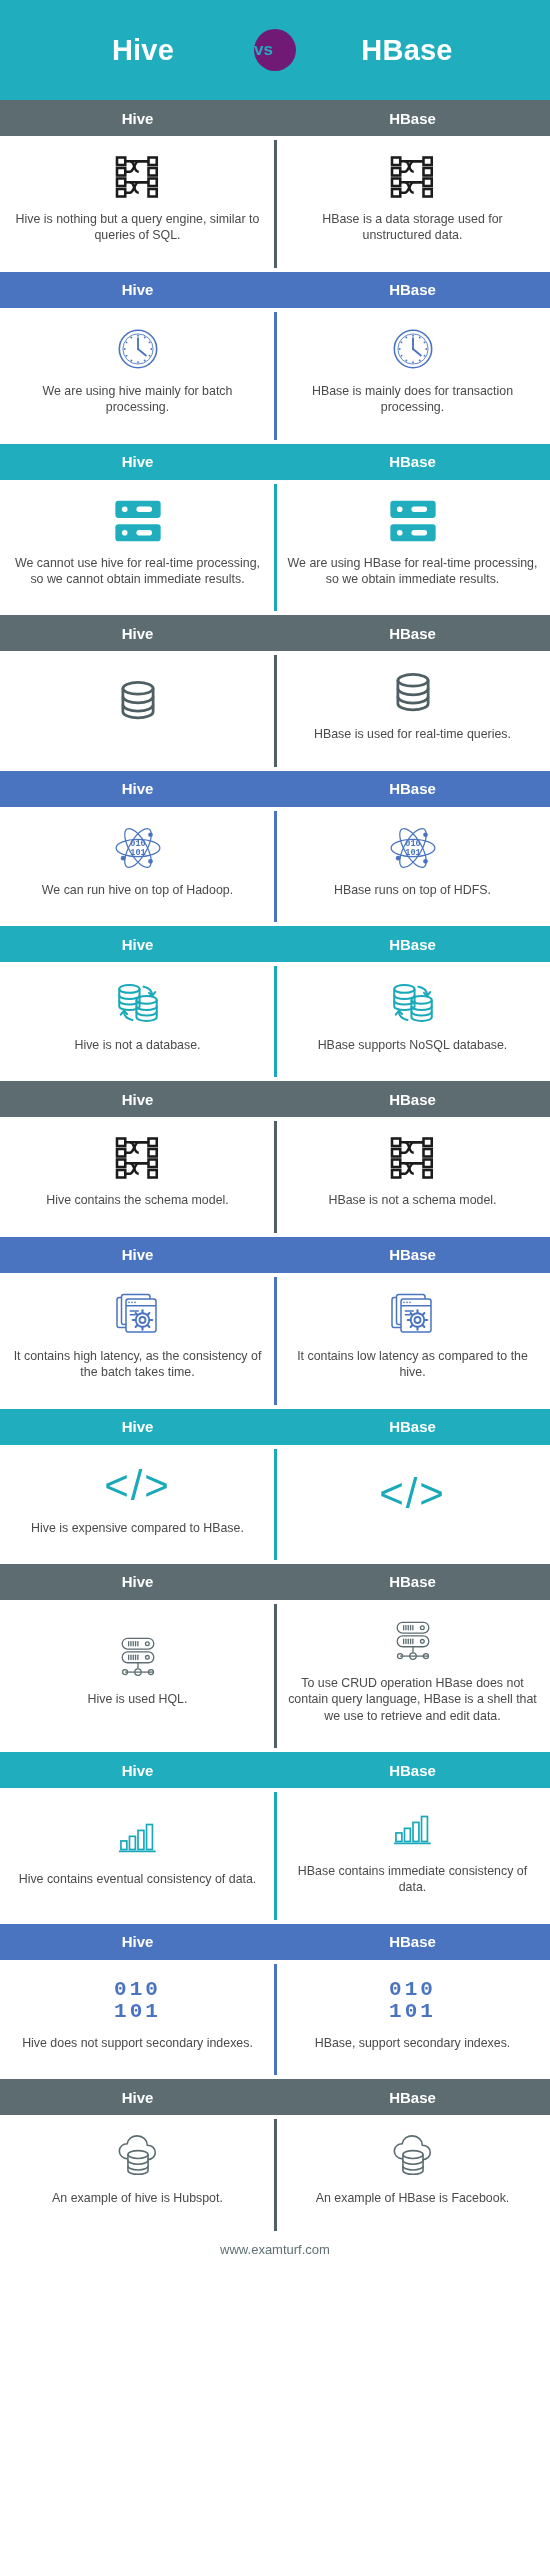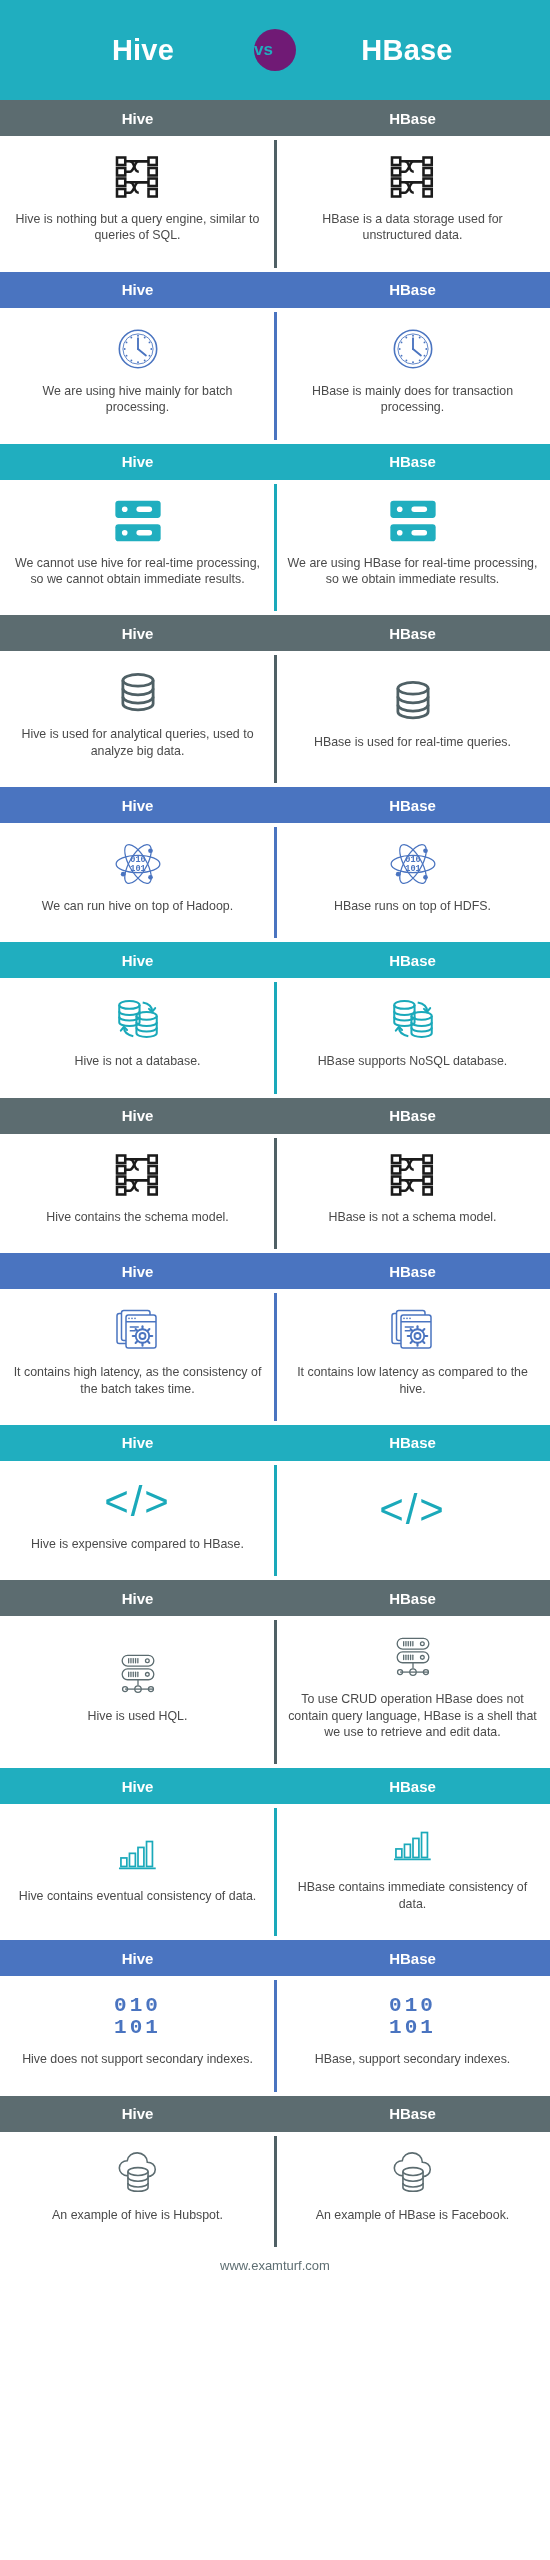--- a/index.html
+++ b/index.html
@@ -292,21 +292,20 @@
         <div class="divider gray"></div>
         <div class="cell">
           <div class="icon-box">
             <svg width="44" height="44" viewBox="0 0 64 64">
               <path d="M10 15 v34 c0 5 10 9 22 9 s22 -4 22 -9 V15" fill="none" stroke="#4f6065" stroke-width="4"></path>
               <ellipse cx="32" cy="15" rx="22" ry="8.5" fill="none" stroke="#4f6065" stroke-width="4"></ellipse>
               <path d="M10 27 c0 5 10 9 22 9 s22 -4 22 -9" fill="none" stroke="#4f6065" stroke-width="4"></path>
               <path d="M10 39 c0 5 10 9 22 9 s22 -4 22 -9" fill="none" stroke="#4f6065" stroke-width="4"></path>
             </svg>
           </div>
-          <div class="cell-text">Hive is used for analytical queries, used to analyze big data.</div>
         </div>
         <div class="cell">
           <div class="icon-box">
             <svg width="44" height="44" viewBox="0 0 64 64">
               <path d="M10 15 v34 c0 5 10 9 22 9 s22 -4 22 -9 V15" fill="none" stroke="#4f6065" stroke-width="4"></path>
               <ellipse cx="32" cy="15" rx="22" ry="8.5" fill="none" stroke="#4f6065" stroke-width="4"></ellipse>
               <path d="M10 27 c0 5 10 9 22 9 s22 -4 22 -9" fill="none" stroke="#4f6065" stroke-width="4"></path>
               <path d="M10 39 c0 5 10 9 22 9 s22 -4 22 -9" fill="none" stroke="#4f6065" stroke-width="4"></path>
             </svg>
           </div>

